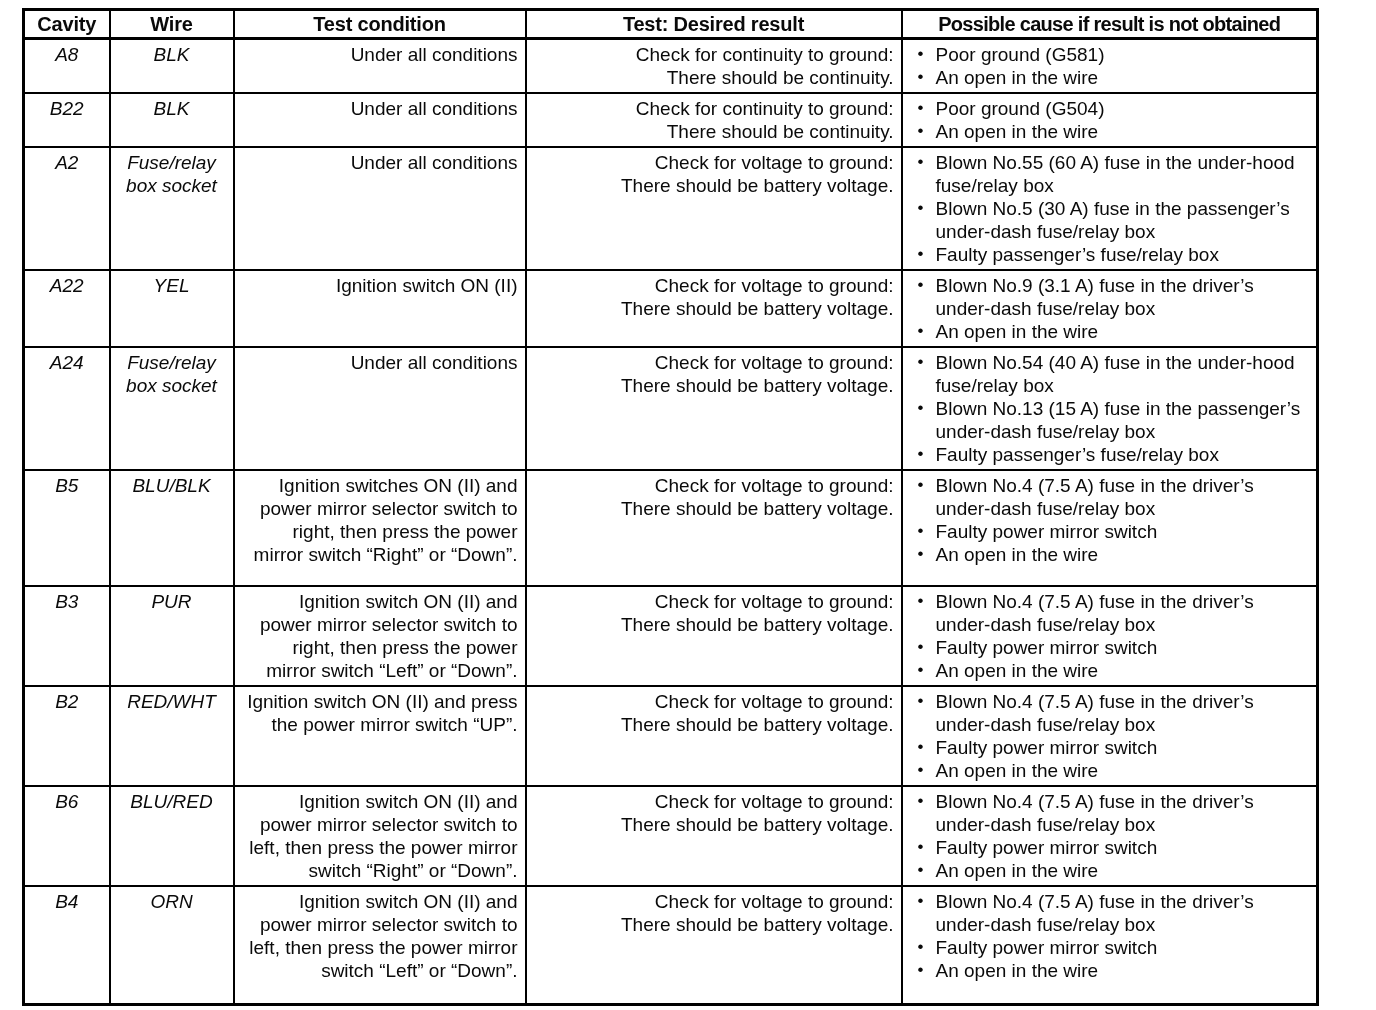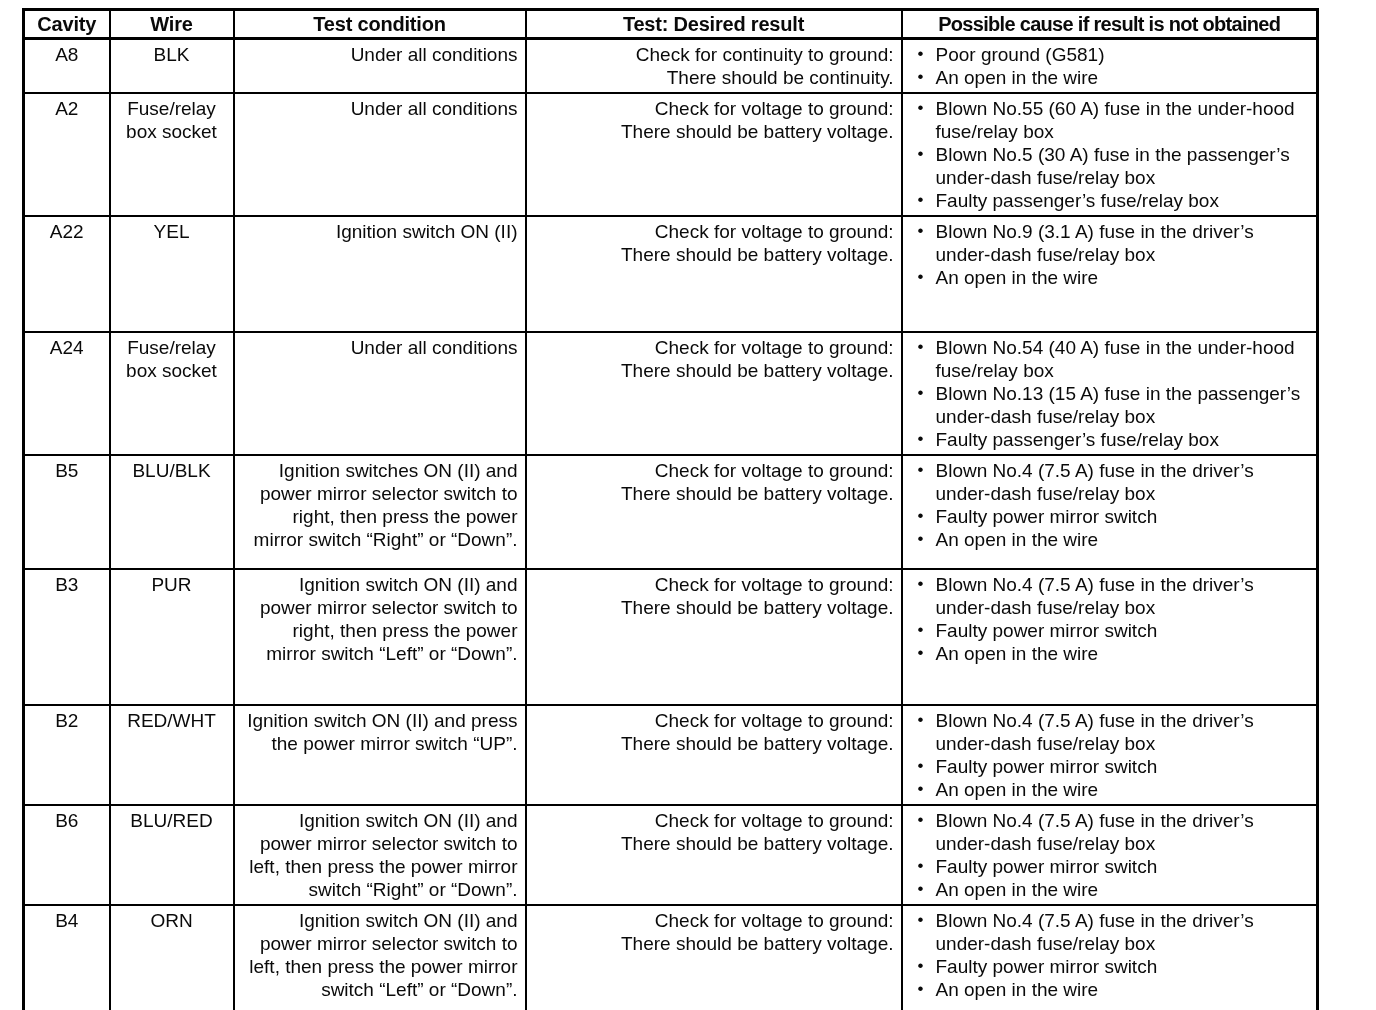--- a/index.html
+++ b/index.html
@@ -38,32 +38,33 @@
   .tbl td {
     font-size: 19px;
     line-height: 23px;
     vertical-align: top;
     padding: 3px 7px 3px 9px;
   }
   td.cavity-cell, td.wire-cell {
     text-align: center;
     padding-left: 4px;
     padding-right: 4px;
+    font-style: italic;
   }
   td.cond-cell, td.result-cell { text-align: right; }
   
   tbody tr:nth-child(1)  { height: 46px; }
   tbody tr:nth-child(2)  { height: 46px; }
   tbody tr:nth-child(3)  { height: 116px; margin-top: 8px; }
   tbody tr:nth-child(4)  { height: 70px; }
   tbody tr:nth-child(5)  { height: 114px; }
-  tbody tr:nth-child(6)  { height: 136px; }
+  tbody tr:nth-child(6)  { height: 116px; }
   tbody tr:nth-child(7)  { height: 88px; }
   tbody tr:nth-child(8)  { height: 92px; }
-  tbody tr:nth-child(9)  { height: 112px; margin-top: 40px; }
+  tbody tr:nth-child(9)  { height: 100px; margin-top: 40px; }
   tbody tr:nth-child(10) { height: 118px; }
   ul.causes {
     margin: 0;
     padding: 0;
   }
   ul.causes li {
     list-style: none;
     position: relative;
     padding-left: 24px;
   }
@@ -106,20 +107,35 @@
             <div>There should be continuity.</div>
           </td>
           <td class="cause-cell">
             <ul class="causes">
               <li>Poor ground (G581)</li>
               <li>An open in the wire</li>
             </ul>
           </td>
         </tr>
         <tr>
+          <td class="cavity-cell">B22</td>
+          <td class="wire-cell">BLK</td>
+          <td class="cond-cell">Under all conditions</td>
+          <td class="result-cell">
+            <div>Check for continuity to ground:</div>
+            <div>There should be continuity.</div>
+          </td>
+          <td class="cause-cell">
+            <ul class="causes">
+              <li>Poor ground (G504)</li>
+              <li>An open in the wire</li>
+            </ul>
+          </td>
+        </tr>
+        <tr>
           <td class="cavity-cell">A2</td>
           <td class="wire-cell">Fuse/relay box socket</td>
           <td class="cond-cell">Under all conditions</td>
           <td class="result-cell">
             <div>Check for voltage to ground:</div>
             <div>There should be battery voltage.</div>
           </td>
           <td class="cause-cell">
             <ul class="causes">
               <li>Blown No.55 (60 A) fuse in the under-hood fuse/relay box</li>

